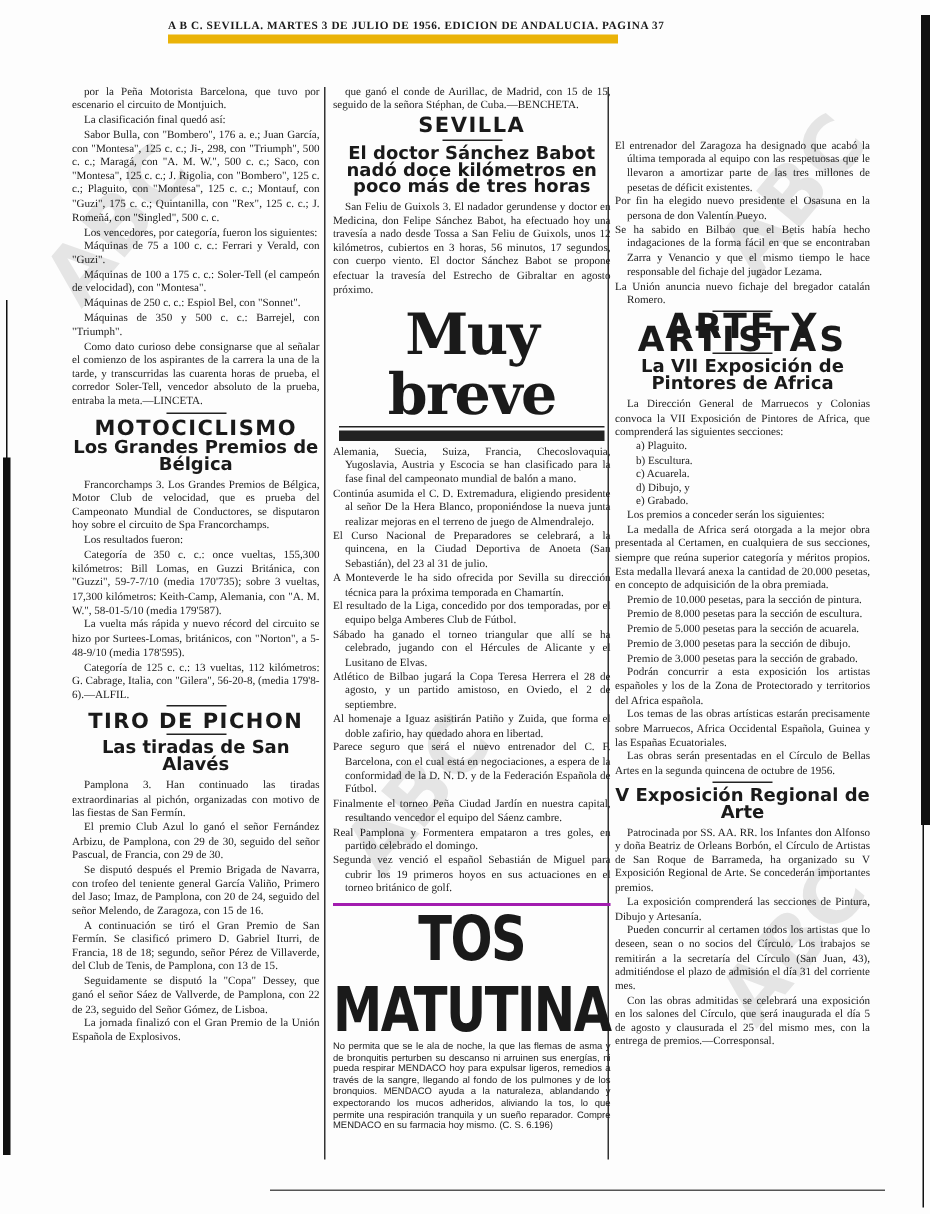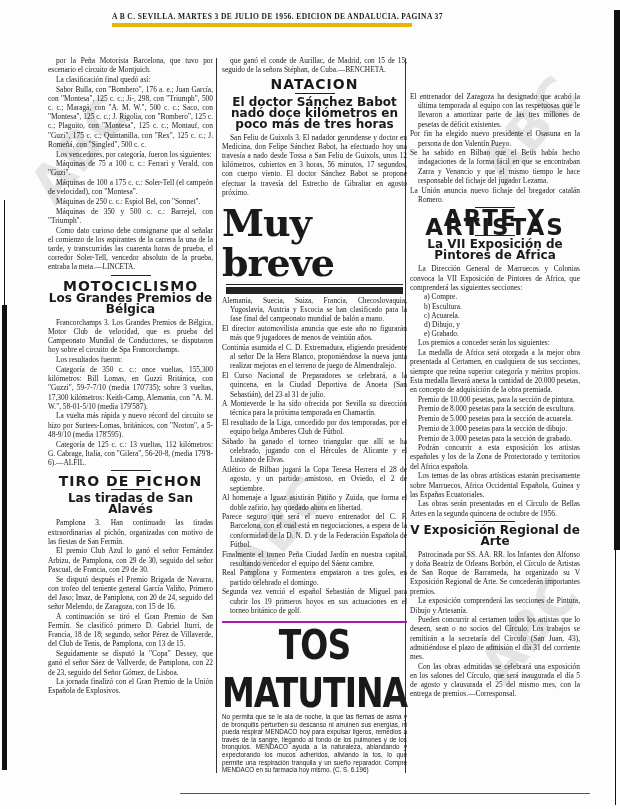--- a/index.html
+++ b/index.html
@@ -7,36 +7,36 @@
     width:620px; height:809px; background:#fdfdfd; position:relative; overflow:hidden;
     font-family:"Liberation Serif", "DejaVu Serif", serif; color:#1a1a1a;
   }
   .page { position:absolute; left:0; top:0; width:620px; height:809px; }
   .left-bar { position:absolute; left:2px; top:305px; width:5px; height:465px; background:#111; }
   .left-bar.thin { top:200px; height:110px; width:1px; left:4px; }
   .right-bar { position:absolute; right:0; top:10px; width:6px; height:540px; background:#111; }
   .right-bar.thin { top:550px; width:1px; right:4px; height:255px; }
   .header {
     position:absolute; left:112px; top:12px; width:300px; font-size:7.5px; letter-spacing:0.4px;
-    font-weight:bold; text-align:center; border-bottom:4px solid #eab308; padding-bottom:2px; white-space:nowrap;
+    font-weight:bold; text-align:center; border-bottom:6px solid #eab308; padding-bottom:2px; white-space:nowrap;
   }
   .col { position:absolute; top:56px; font-size:7.4px; line-height:9.2px; text-align:justify; }
   .col1 { left:48px; width:165px; }
   .col2 { left:222px; width:185px; }
   .col3 { left:410px; width:170px;margin-top:36px; }
   .sep { position:absolute; width:1px; background:#333; }
   .sep1 { left:216px; top:58px; height:715px; }
   .sep2 { left:405px; top:58px; height:715px; }
   p { margin:0 0 0.5px 0; text-indent:8px; }
   .hang p { text-indent:-8px; padding-left:8px; }
   .section-title { font-family:"DejaVu Sans", sans-serif; font-weight:bold; text-align:center; font-size:14px; letter-spacing:1px; margin:6px 0 2px; }
   .section-title.big { font-size:23px; letter-spacing:2px; }
   .rule { width:40px; height:1px; background:#222; margin:3px auto; }
   .subhead { font-family:"DejaVu Sans", sans-serif; font-weight:bold; font-size:12px; text-align:center; line-height:11px; margin:2px 0 3px; }
-  .ad-muy { margin:6px 0 2px; }
+  .ad-muy { text-align:center; margin:6px 0 2px; }
   .ad-muy .title { font-family:"DejaVu Serif", serif; font-weight:bold; font-size:38px; letter-spacing:-1px; line-height:40px; }
   .ad-muy .bar { height:7px; background:#222; margin:2px 4px; }
   .ad-muy .line { height:1px; background:#222; margin:1px 4px; }
   .ad-tos { border-top:2px solid #a21caf; margin-top:6px; padding-top:4px; }
   .ad-tos .title { font-family:"DejaVu Sans", sans-serif; font-weight:bold; font-size:33px; letter-spacing:-1px; text-align:center; line-height:38px; transform:scaleY(1.25); margin:4px 0 6px; }
   .ad-tos .text { font-size:6.3px; line-height:7.6px; font-family:"Liberation Sans", sans-serif; }
   ul.list { list-style:none; margin:0; padding-left:14px; }
   ul.list li { margin:0; }
   .watermark { position:absolute; color:rgba(120,120,120,0.18); font-family:"DejaVu Sans", sans-serif; font-weight:bold; font-size:52px; transform:rotate(-50deg); pointer-events:none; }
   .footer-line { position:absolute; left:180px; top:793px; width:410px; height:1px; background:#555; }
@@ -87,33 +87,32 @@
     <p>Pamplona 3. Han continuado las tiradas extraordinarias al pichón, organizadas con motivo de las fiestas de San Fermín.</p>
     <p>El premio Club Azul lo ganó el señor Fernández Arbizu, de Pamplona, con 29 de 30, seguido del señor Pascual, de Francia, con 29 de 30.</p>
     <p>Se disputó después el Premio Brigada de Navarra, con trofeo del teniente general García Valiño, Primero del Jaso; Imaz, de Pamplona, con 20 de 24, seguido del señor Melendo, de Zaragoza, con 15 de 16.</p>
     <p>A continuación se tiró el Gran Premio de San Fermín. Se clasificó primero D. Gabriel Iturri, de Francia, 18 de 18; segundo, señor Pérez de Villaverde, del Club de Tenis, de Pamplona, con 13 de 15.</p>
     <p>Seguidamente se disputó la "Copa" Dessey, que ganó el señor Sáez de Vallverde, de Pamplona, con 22 de 23, seguido del Señor Gómez, de Lisboa.</p>
     <p>La jornada finalizó con el Gran Premio de la Unión Española de Explosivos.</p>
   </div>
 
   <div class="col col2">
     <p>que ganó el conde de Aurillac, de Madrid, con 15 de 15, seguido de la señora Stéphan, de Cuba.—BENCHETA.</p>
-    <div class="section-title">NATACION</div>
+    <div class="section-title">SEVILLA</div>
     <div class="rule"></div>
     <div class="subhead">El doctor Sánchez Babot nadó doce kilómetros en poco más de tres horas</div>
     <p>San Feliu de Guixols 3. El nadador gerundense y doctor en Medicina, don Felipe Sánchez Babot, ha efectuado hoy una travesía a nado desde Tossa a San Feliu de Guixols, unos 12 kilómetros, cubiertos en 3 horas, 56 minutos, 17 segundos, con cuerpo viento. El doctor Sánchez Babot se propone efectuar la travesía del Estrecho de Gibraltar en agosto próximo.</p>
 
     <div class="ad-muy">
       <div class="title">Muy breve</div>
       <div class="line"></div>
       <div class="bar"></div>
     </div>
     <div class="hang">
       <p>Alemania, Suecia, Suiza, Francia, Checoslovaquia, Yugoslavia, Austria y Escocia se han clasificado para la fase final del campeonato mundial de balón a mano.</p>
-      <p>El director automovilista anuncia que este año no figurarán más que 9 jugadores de menos de veintiún años.</p>
       <p>Continúa asumida el C. D. Extremadura, eligiendo presidente al señor De la Hera Blanco, proponiéndose la nueva junta realizar mejoras en el terreno de juego de Almendralejo.</p>
       <p>El Curso Nacional de Preparadores se celebrará, a la quincena, en la Ciudad Deportiva de Anoeta (San Sebastián), del 23 al 31 de julio.</p>
       <p>A Monteverde le ha sido ofrecida por Sevilla su dirección técnica para la próxima temporada en Chamartín.</p>
       <p>El resultado de la Liga, concedido por dos temporadas, por el equipo belga Amberes Club de Fútbol.</p>
       <p>Sábado ha ganado el torneo triangular que allí se ha celebrado, jugando con el Hércules de Alicante y el Lusitano de Elvas.</p>
       <p>Atlético de Bilbao jugará la Copa Teresa Herrera el 28 de agosto, y un partido amistoso, en Oviedo, el 2 de septiembre.</p>
       <p>Al homenaje a Iguaz asistirán Patiño y Zuida, que forma el doble zafirio, hay quedado ahora en libertad.</p>
       <p>Parece seguro que será el nuevo entrenador del C. F. Barcelona, con el cual está en negociaciones, a espera de la conformidad de la D. N. D. y de la Federación Española de Fútbol.</p>
       <p>Finalmente el torneo Peña Ciudad Jardín en nuestra capital, resultando vencedor el equipo del Sáenz cambre.</p>
       <p>Real Pamplona y Formentera empataron a tres goles, en partido celebrado el domingo.</p>
@@ -132,21 +131,21 @@
       <p>Por fin ha elegido nuevo presidente el Osasuna en la persona de don Valentín Pueyo.</p>
       <p>Se ha sabido en Bilbao que el Betis había hecho indagaciones de la forma fácil en que se encontraban Zarra y Venancio y que el mismo tiempo le hace responsable del fichaje del jugador Lezama.</p>
       <p>La Unión anuncia nuevo fichaje del bregador catalán Romero.</p>
     </div>
     <div class="rule"></div>
     <div class="section-title big">ARTE Y ARTISTAS</div>
     <div class="rule"></div>
     <div class="subhead">La VII Exposición de Pintores de Africa</div>
     <p>La Dirección General de Marruecos y Colonias convoca la VII Exposición de Pintores de Africa, que comprenderá las siguientes secciones:</p>
     <ul class="list">
-      <li>a) Compre.</li>
+      <li>a) Plaguito.</li>
       <li>b) Escultura.</li>
       <li>c) Acuarela.</li>
       <li>d) Dibujo, y</li>
       <li>e) Grabado.</li>
     </ul>
     <p>Los premios a conceder serán los siguientes:</p>
     <p>La medalla de Africa será otorgada a la mejor obra presentada al Certamen, en cualquiera de sus secciones, siempre que reúna superior categoría y méritos propios. Esta medalla llevará anexa la cantidad de 20.000 pesetas, en concepto de adquisición de la obra premiada.</p>
     <p>Premio de 10.000 pesetas, para la sección de pintura.</p>
     <p>Premio de 8.000 pesetas para la sección de escultura.</p>
     <p>Premio de 5.000 pesetas para la sección de acuarela.</p>

